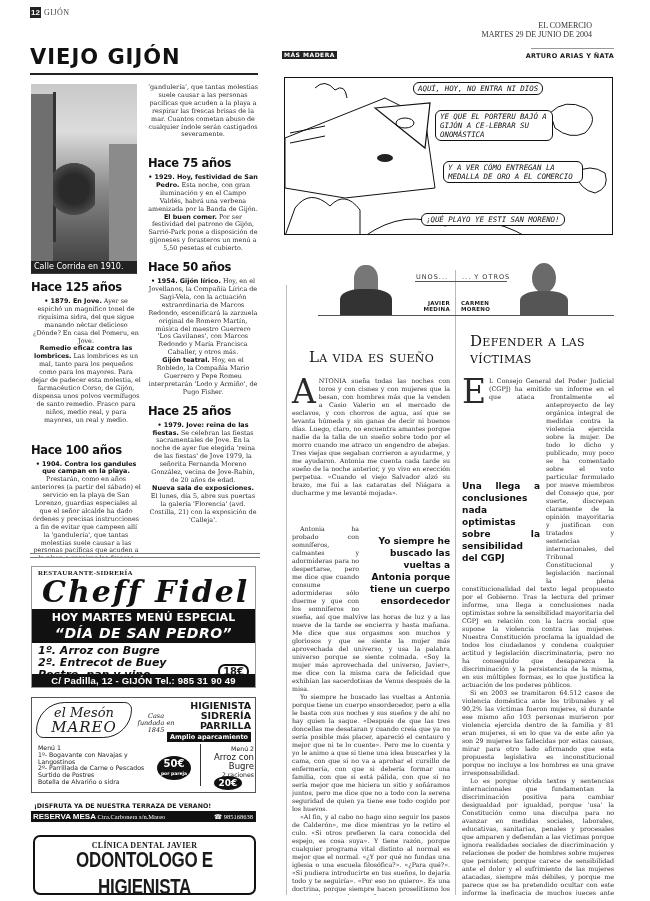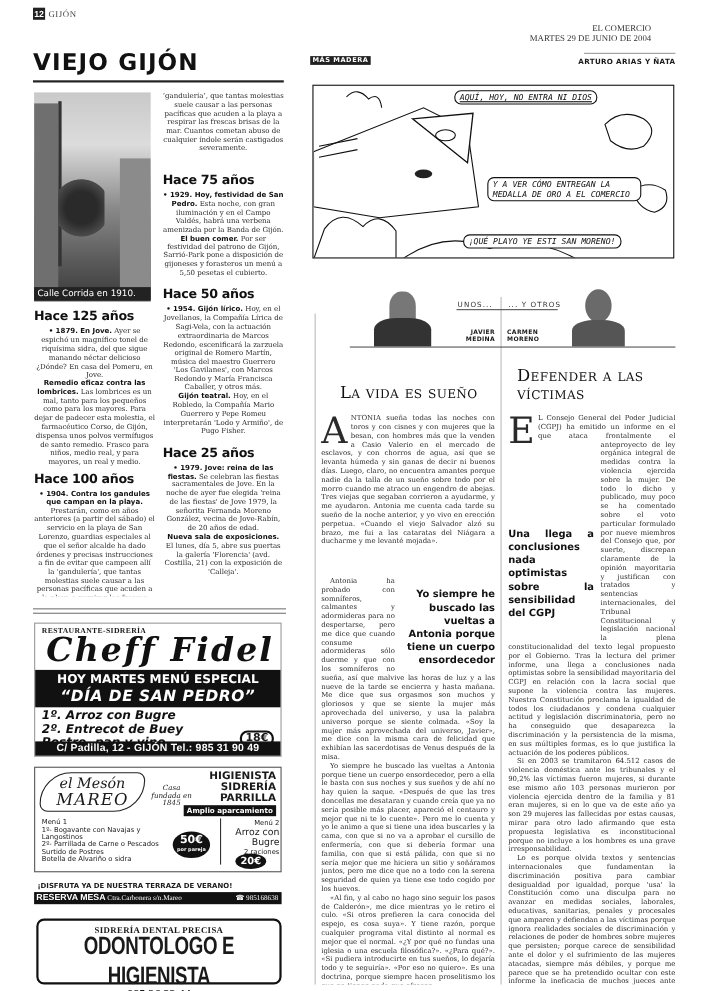--- a/index.html
+++ b/index.html
@@ -99,21 +99,21 @@
   <div class="tree"></div>
 </div>
 <div class="abs photo-cap">Calle Corrida en 1910. r.c.c.</div>
 
 <div class="abs col-a" style="top:280px;">
   <div class="hace">Hace 125 años</div>
   <div class="body8" style="margin-top:4px;">
     <b>• 1879. En Jove.</b><span> Ayer se espichó un magnífico tonel de riquísima sidra, del que sigue manando néctar delicioso ¿Dónde? En casa del Pomeru, en Jove.</span><br>
     <b>Remedio eficaz contra las lombrices.</b><span> Las lombrices es un mal, tanto para los pequeños como para los mayores. Para dejar de padecer esta molestia, el farmacéutico Corso, de Gijón, dispensa unos polvos vermífugos de santo remedio. Frasco para niños, medio real, y para mayores, un real y medio.</span>
   </div>
-  <div class="hace" style="margin-top:3px;">Hace 100 años</div>
+  <div class="hace" style="margin-top:18px;">Hace 100 años</div>
   <div class="body8" style="margin-top:4px; height:96px; overflow:hidden;">
     <b>• 1904. Contra los gandules que campan en la playa.</b><span> Prestarán, como en años anteriores (a partir del sábado) el servicio en la playa de San Lorenzo, guardias especiales al que el señor alcalde ha dado órdenes y precisas instrucciones a fin de evitar que campeen allí la 'gandulería', que tantas molestias suele causar a las personas pacíficas que acuden a la playa a respirar las frescas brisas de la mar. Cuantos cometan abuso de cualquier índole serán castigados severamente.</span>
   </div>
 </div>
 
 <div class="abs col-b" style="top:84px;">
   <div class="body8" style="height:64px; overflow:hidden;">‘gandulería’, que tantas molestias suele causar a las personas pacíficas que acuden a la playa a respirar las frescas brisas de la mar. Cuantos cometan abuso de cualquier índole serán castigados severamente.</div>
   <div class="hace" style="margin-top:8px;">Hace 75 años</div>
   <div class="body8" style="margin-top:4px;">
     <b>• 1929. Hoy, festividad de San Pedro.</b><span> Esta noche, con gran iluminación y en el Campo Valdés, habrá una verbena amenizada por la Banda de Gijón.</span><br>
@@ -182,42 +182,43 @@
   <div class="b35">20€</div>
 </div>
 <div class="abs ad2-foot1">¡DISFRUTA YA DE NUESTRA TERRAZA DE VERANO!</div>
 <div class="abs ad2-foot2">
   <b>RESERVA MESA</b>
   <span>Ctra.Carbonera s/n.Mareo</span>
   <span style="float:right;padding-right:3px;">☎ 985168638</span>
 </div>
 
 <div class="abs ad3">
-  <div class="t1">SIDRERÍA DENTAL PRECISA</div>
+  <div class="t1">CLÍNICA DENTAL JAVIER</div>
   <div class="t2">ODONTOLOGO E HIGIENISTA</div>
   <div class="t3"> <b>985 36 33 44</b></div>
 </div>
 
 <div class="abs tag">MÁS MADERA</div>
 <div class="abs authors-rule"></div>
 <div class="abs authors">ARTURO ARIAS Y ÑATA</div>
 <div class="abs comic">
   <svg width="329" height="158" style="position:absolute;left:0;top:0;">
     <path d="M0 60 L100 20 L140 40 L150 110 L60 120 L0 110 Z" fill="none" stroke="#111" stroke-width="1"></path>
     <path d="M90 30 L145 25 L140 70 Z" fill="#fff" stroke="#111" stroke-width="1.2"></path>
     <ellipse cx="120" cy="45" rx="9" ry="5" fill="none" stroke="#111"></ellipse>
     <ellipse cx="100" cy="80" rx="8" ry="4" fill="#222"></ellipse>
     <path d="M10 130 Q25 110 45 128 Q60 112 75 132 L75 158 L0 158 Z" fill="none" stroke="#111"></path>
     <path d="M80 158 Q120 130 160 148 Q200 135 240 158" fill="none" stroke="#111"></path>
     <path d="M265 35 Q280 20 300 30 Q315 40 300 55 Q285 62 270 50 Z" fill="none" stroke="#111"></path>
     <path d="M290 95 Q305 85 320 95 Q325 110 310 115 Q295 112 290 95 Z" fill="none" stroke="#111"></path>
     <path d="M5 55 L40 48 M5 65 L40 58" stroke="#111"></path>
     <path d="M30 10 Q40 0 50 12 Q60 5 62 20" fill="none" stroke="#111"></path>
   </svg>
-  <div class="bubble" style="left:128px;top:4px;text-decoration:underline;">AQUÍ, HOY, NO ENTRA NI DIOS</div>
+  <div class="bubble" style="left:128px;top:4px;">AQUÍ, HOY, NO ENTRA NI DIOS</div>
+  <div class="bubble" style="left:150px;top:32px;width:118px;">YE QUE EL PORTERU BAJÓ A GIJÓN A CE-LEBRAR SU ONOMÁSTICA</div>
   <div class="bubble" style="left:158px;top:83px;width:140px;">Y A VER CÓMO ENTREGAN LA MEDALLA DE ORO A EL COMERCIO</div>
   <div class="bubble" style="left:136px;top:135px;">¡QUÉ PLAYO YE ESTI SAN MORENO!</div>
 </div>
 
 <div class="abs vdiv"></div>
 <div class="abs mdiv"></div>
 
 <div class="abs" style="left:340px;top:265px;width:52px;height:50px;">
   <div class="face" style="left:14px;top:0;width:24px;height:30px;background:#777;"></div>
   <div class="face" style="left:0;top:24px;width:52px;height:26px;background:#333;border-radius:40% 40% 0 0;"></div>

